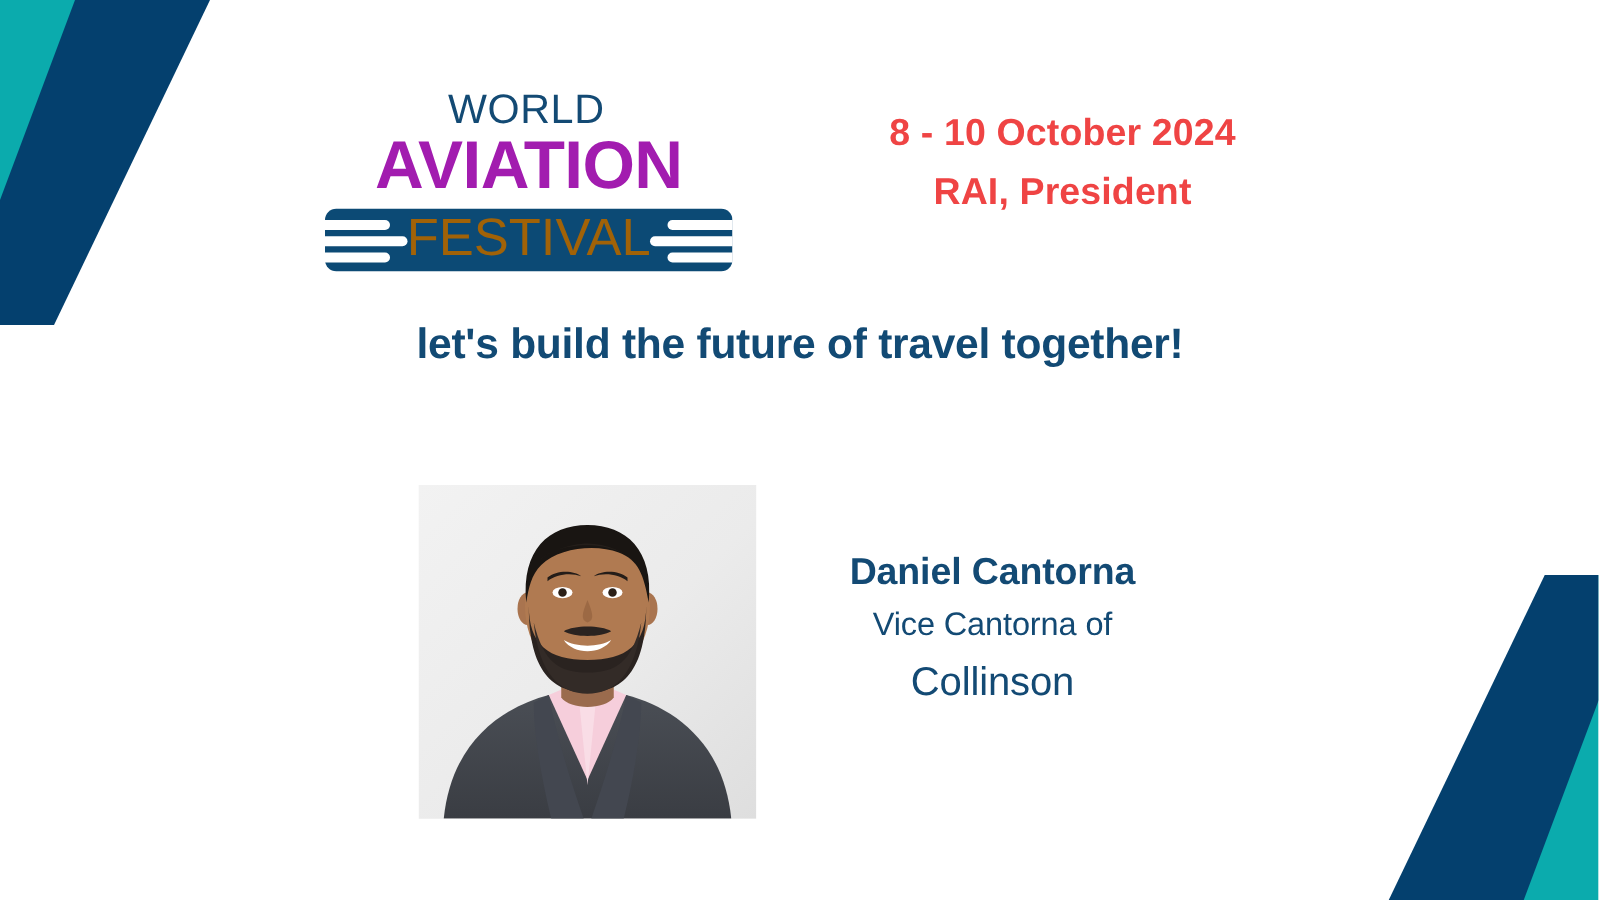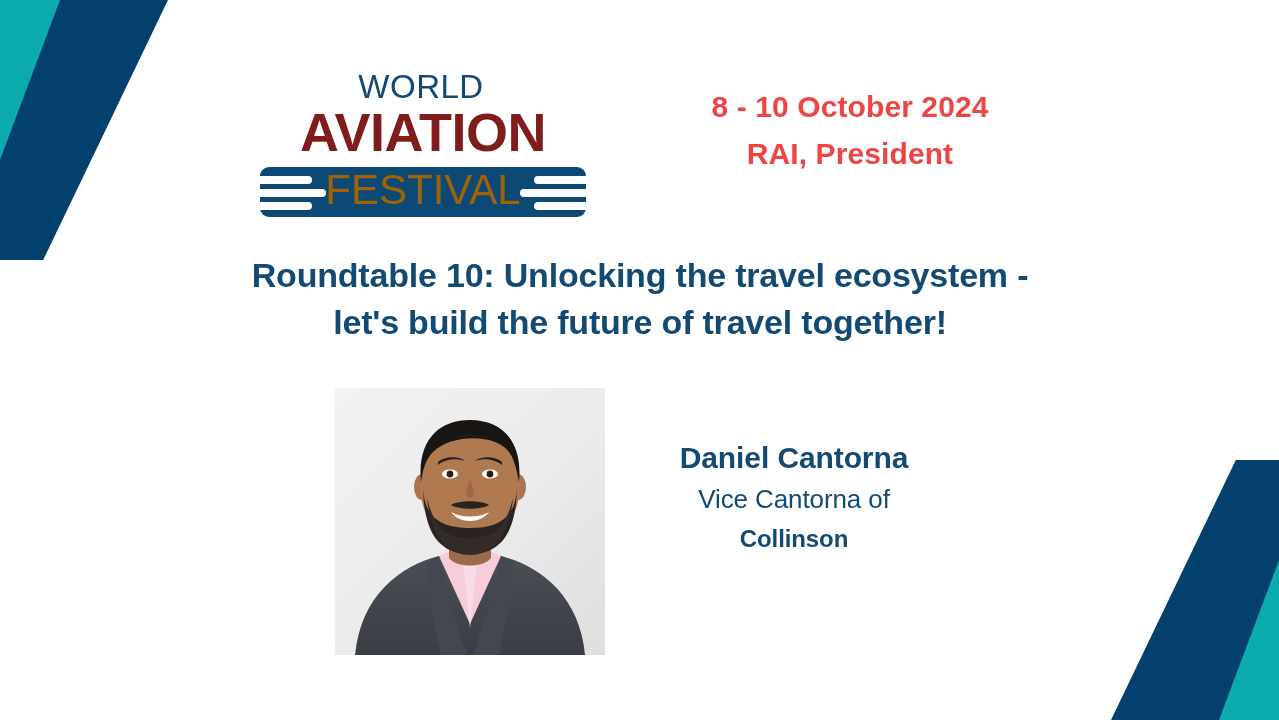--- a/index.html
+++ b/index.html
@@ -49,21 +49,21 @@
     color: #134A74;
     line-height: 1;
     margin-left: -4px;
   }
   .logo-aviation {
     text-align: center;
     font-family: "Liberation Sans", sans-serif;
     font-weight: bold;
     font-size: 54px;
     letter-spacing: -0.5px;
-    color: #7f1d1d;
+    color: #a21caf;
     line-height: 1.02;
     margin-top: 2px;
   }
   .logo-festival-wrap {
     position: relative;
     margin-top: 3px;
     height: 57px;
   }
   .logo-festival-text {
     position: absolute;
@@ -134,22 +134,22 @@
     line-height: 1.32;
     letter-spacing: -0.1px;
   }
   .speaker-role {
     font-size: 26px;
     font-weight: 400;
     line-height: 1.62;
     letter-spacing: -0.1px;
   }
   .speaker-company {
-    font-size: 24px;
-    font-weight: bold;
+    font-size: 32px;
+    font-weight: normal;
     line-height: 1.45;
     letter-spacing: -0.1px;
     margin-top: 2px;
   }
 </style>
 </head>
 <body>
 
 <div id="slide">
 
@@ -186,21 +186,20 @@
       <div class="logo-festival-text">FESTIVAL</div>
     </div>
   </div>
 
   <div class="event-meta">
     <div>8 - 10 October 2024</div>
     <div>RAI, President</div>
   </div>
 
   <div class="session-title">
-    <div>Roundtable 10: Unlocking the travel ecosystem -</div>
     <div>let's build the future of travel together!</div>
   </div>
 
   <div class="photo-frame">
     <svg width="270" height="267" viewBox="0 0 270 267" xmlns="http://www.w3.org/2000/svg">
       <defs>
         <linearGradient id="bgGrad" x1="0" y1="0" x2="1" y2="1">
           <stop offset="0%" stop-color="#f2f2f2"></stop>
           <stop offset="55%" stop-color="#ebebeb"></stop>
           <stop offset="100%" stop-color="#dedede"></stop>

